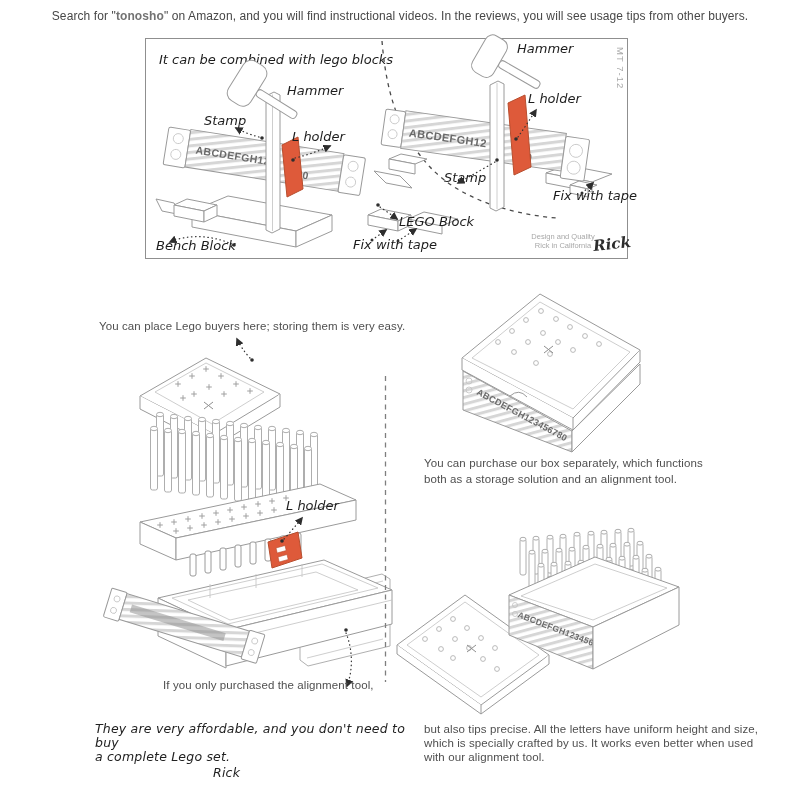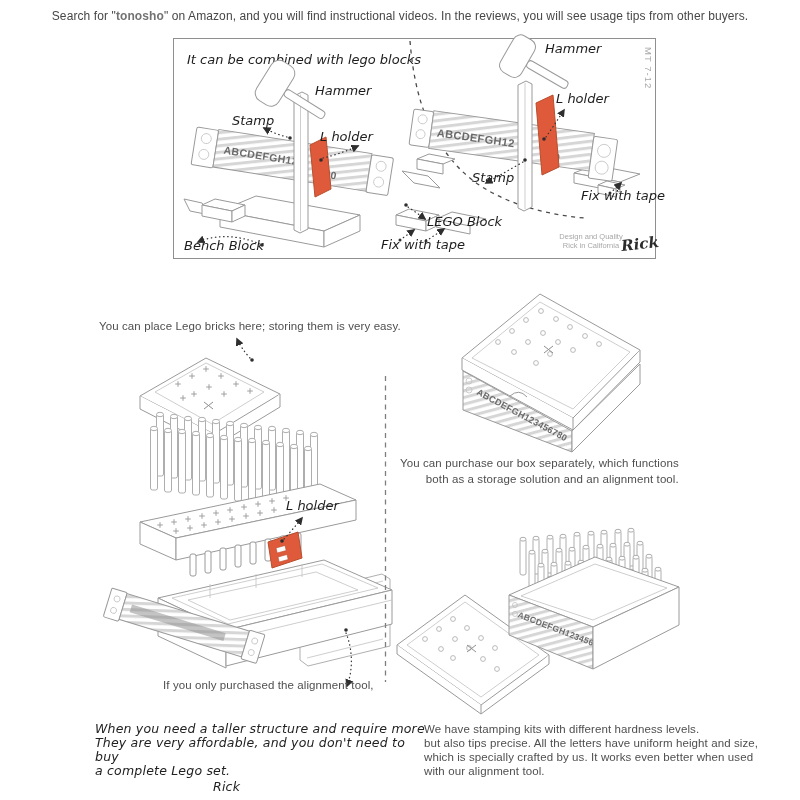--- a/index.html
+++ b/index.html
@@ -1,21 +1,21 @@
 <!DOCTYPE html>
 <html><head>
 <meta charset="utf-8">
 <style>
   html,body{margin:0;padding:0;background:#fff;}
   .stage{position:relative;width:800px;height:800px;background:#fff;overflow:hidden;
          font-family:"Liberation Sans",sans-serif;}
   .abs{position:absolute;}
   .top-caption{left:0;right:0;top:9px;text-align:center;font-size:12px;color:#474747;letter-spacing:.1px;}
   .top-caption b{color:#737373;}
-  .frame{left:145px;top:38px;width:481px;height:219px;border:1px solid #8f8f8f;margin-left:28px;}
+  .frame{left:145px;top:38px;width:481px;height:219px;border:1px solid #8f8f8f;}
   .cap{font-size:11.5px;color:#4f4f4f;line-height:16px;letter-spacing:.1px;}
   .hand{font-family:"DejaVu Sans",sans-serif;font-style:italic;color:#222;font-size:12.5px;line-height:14px;letter-spacing:.2px;}
   .hand .sig{margin-left:118px;margin-top:2px;}
   svg{display:block;overflow:visible;}
   svg text.hw{font-family:"DejaVu Sans",sans-serif;font-style:italic;font-size:13px;fill:#1d1d1d;}
   svg text.engrave{font-family:"Liberation Sans",sans-serif;font-weight:bold;fill:#6a6a6a;}
   svg text.gray{font-family:"Liberation Sans",sans-serif;fill:#a8a8a8;}
   .lineart{stroke:#9a9a9a;fill:#fff;stroke-width:1;}
   .thin{stroke:#c2c2c2;fill:none;stroke-width:.8;}
   .dot-arrow{fill:none;stroke:#343434;stroke-width:1.25;stroke-dasharray:.5 3.6;stroke-linecap:round;}
@@ -171,21 +171,21 @@
       <path class="dot-arrow" d="M436,154 Q442,149 447,144" marker-end="url(#arr)"></path>
     </g>
 
     <text class="gray" transform="translate(471,8) rotate(90)" font-size="9.5" letter-spacing="1">MT 7-12</text>
     <text class="gray" x="417" y="200" font-size="7.5" text-anchor="middle">Design and Quality</text>
     <text class="gray" x="417" y="209" font-size="7.5" text-anchor="middle">Rick in California</text>
     <text x="466" y="210" text-anchor="middle" transform="rotate(-6 466 205)" font-family="DejaVu Serif, serif" font-style="italic" font-weight="bold" font-size="15" fill="#2c2c2c">Rick</text>
   </svg>
   </div>
 
-  <div class="abs cap" style="left:99px;top:318px;">You can place Lego bricks here; storing them is very easy.</div>
+  <div class="abs cap" style="left:99px;top:318px;">You can place Lego buyers here; storing them is very easy.</div>
 
   <svg class="abs" style="left:100px;top:332px;" width="295" height="368" viewBox="0 0 295 368">
 
     <circle cx="152" cy="28" r="1.8" fill="#2e2e2e"></circle>
     <path class="dot-arrow" d="M150,26 Q141,16 137,7" marker-end="url(#arr)"></path>
 
     <g>
       <path class="lineart" d="M40,64 L106,26 L180,62 L114,102 Z"></path>
       <path class="thin" d="M55,60 L106,31 L164,60 L112,92 Z"></path>
       <path class="lineart" fill="none" d="M40,64 L40,77 L114,115 L114,102 M180,62 L180,75 L114,115"></path>
@@ -330,21 +330,21 @@
         <use href="#stud" x="110" y="66"></use>
       <path d="M104,58 l9,7 M113,58 l-9,7" stroke="#8e8e8e" stroke-width="1"></path>
       <path d="M23,83 L132,143 L132,164 L23,122 Z" fill="url(#hatch)" stroke="#9a9a9a"></path>
       <text class="engrave" transform="translate(36,106) rotate(28)" font-size="9" letter-spacing=".3">ABCDEFGH123456780</text>
       <path class="lineart" d="M132,143 L200,76 L200,96 L132,164 Z"></path>
       <circle cx="29" cy="93" r="3" class="thin" stroke="#9a9a9a"></circle>
       <circle cx="29" cy="102" r="3" class="thin" stroke="#9a9a9a"></circle>
     </g>
   </svg>
 
-  <div class="abs cap" style="left:400px;top:455px;text-align:right;">
+  <div class="abs cap" style="left:424px;top:455px;">
     <div>You can purchase our box separately, which functions</div>
     <div>both as a storage solution and an alignment tool.</div>
   </div>
 
   <svg class="abs" style="left:385px;top:525px;" width="325" height="190" viewBox="0 0 325 190">
     <g>
       <path class="lineart" d="M12,120 L80,70 L164,130 L96,180 Z"></path>
       <path class="thin" d="M22,120 L80,77 L154,130 L96,172 Z"></path>
       <path class="lineart" fill="none" d="M12,120 L12,129 L96,189 L96,180 M164,130 L164,139 L96,189"></path>
       <use href="#stud" x="40" y="114"></use>
@@ -402,26 +402,24 @@
       <path class="thin" d="M136,71 L210,39 L282,63 L208,95 Z"></path>
       <path d="M124,70 L208,102 L208,144 L124,110 Z" fill="url(#hatch)" stroke="#9a9a9a"></path>
       <text class="engrave" transform="translate(132,92) rotate(21)" font-size="8.5" letter-spacing=".3">ABCDEFGH123456780</text>
       <path class="lineart" d="M208,102 L294,62 L294,100 L208,144 Z"></path>
       <circle cx="130" cy="80" r="2.5" class="thin" stroke="#9a9a9a"></circle>
       <circle cx="130" cy="89" r="2.5" class="thin" stroke="#9a9a9a"></circle>
     </g>
   </svg>
 
   <div class="abs hand" style="left:95px;top:722px;width:330px;">
-    <div>When you need a taller structure and require more</div>
     <div>They are very affordable, and you don't need to buy</div>
     <div>a complete Lego set.</div>
     <div class="sig">Rick</div>
   </div>
 
   <div class="abs cap" style="left:424px;top:722px;width:340px;line-height:14px;">
-    <div>We have stamping kits with different hardness levels.</div>
     <div>but also tips precise. All the letters have uniform height and size,</div>
     <div>which is specially crafted by us. It works even better when used</div>
     <div>with our alignment tool.</div>
   </div>
 
 </div>
 
 </body></html>

